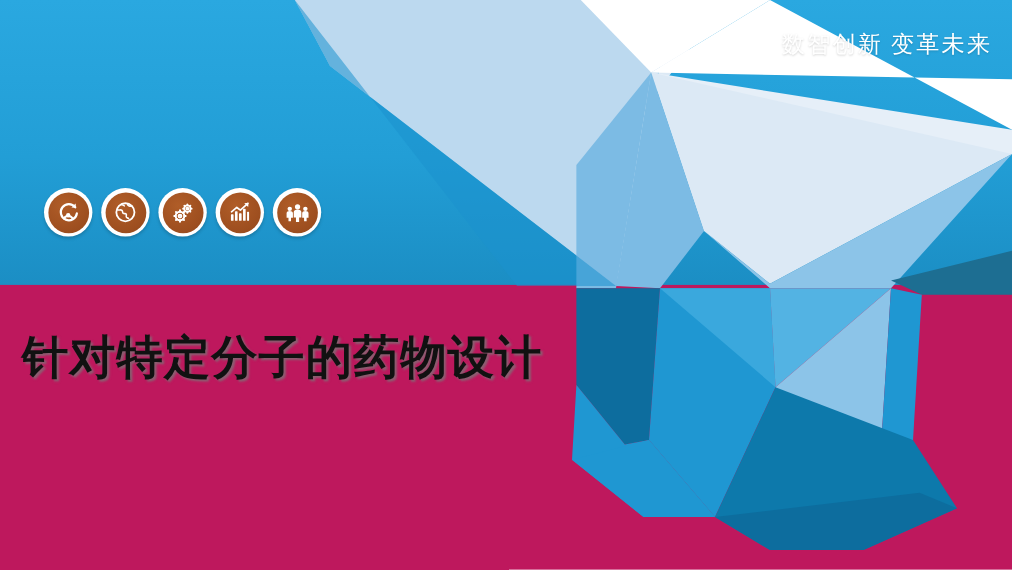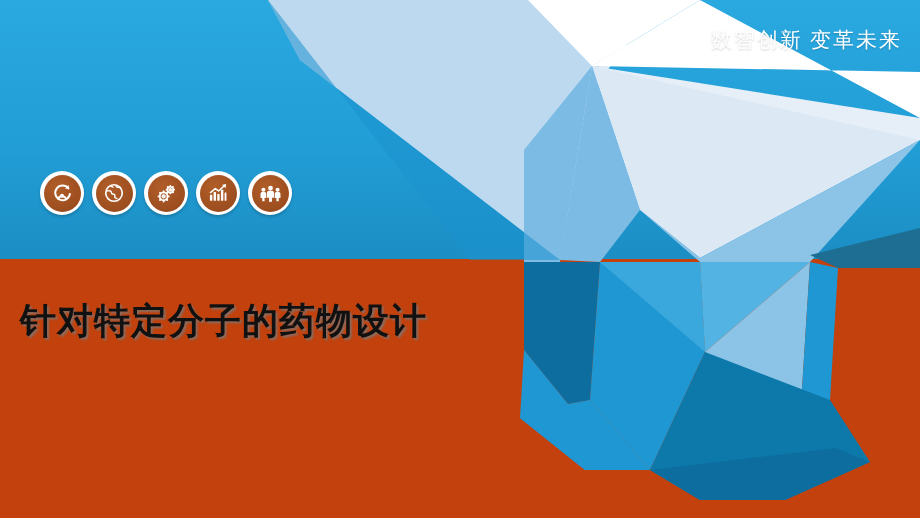--- a/index.html
+++ b/index.html
@@ -9,21 +9,21 @@
     background: #ffffff;
   }
   body {
     font-family: "Liberation Sans", sans-serif;
   }
   #slide {
     position: relative;
     width: 920px;
     height: 518px;
     overflow: hidden;
-    background: #c2410c;
+    background: #be185d;
   }
   
   #bg-band {
     position: absolute;
     left: 0; top: 0;
     width: 920px;
     height: 259px;
     background: linear-gradient(180deg, #2aa8e0 0%, #229ed6 55%, #1b8ec4 100%);
   }
   #poly-svg {
@@ -74,21 +74,21 @@
     align-items: center;
     justify-content: center;
   }
   .icon-disc svg { display: block; }
   
   #slide-title {
     position: absolute;
     left: 20px;
     top: 297px;
     font-family: "DejaVu Sans", "Liberation Sans", sans-serif;
-    font-size: 36px;
+    font-size: 42px;
     font-weight: bold;
     color: #111111;
     letter-spacing: 1px;
     white-space: nowrap;
     text-shadow: 2px 2px 2px rgba(120,120,120,0.75);
   }
 </style>
 </head>
 <body>
 

